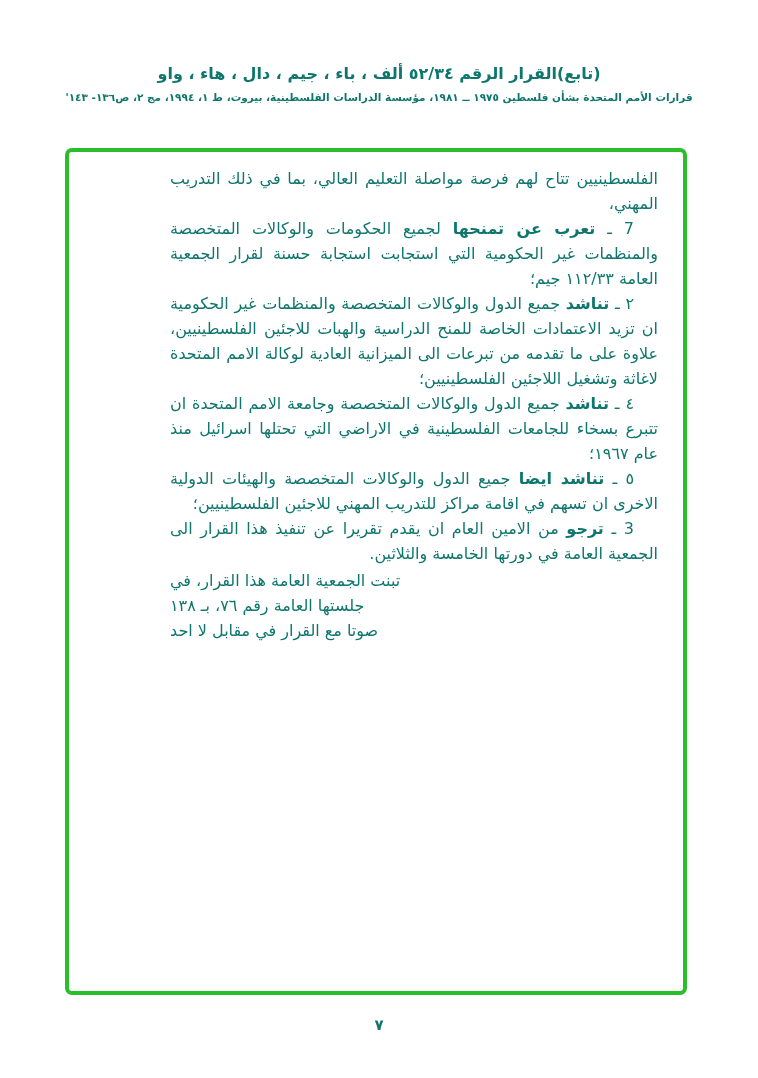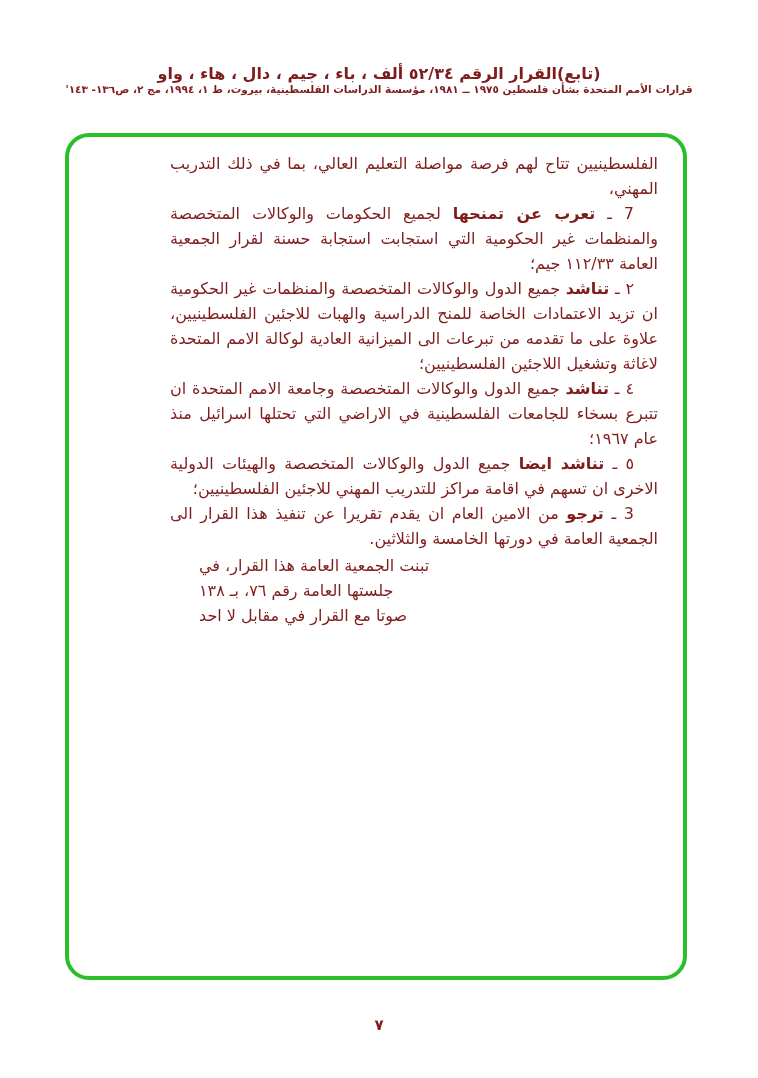--- a/index.html
+++ b/index.html
@@ -1,35 +1,35 @@
 <!DOCTYPE html>
 <html lang="ar" style="--green: #2abf2a;"><head>
 <meta charset="utf-8">
 <style>
   html,body { margin:0; padding:0; background:#fff; }
   .page {
     position:relative; width:736px; height:1078px; background:#ffffff;
-    font-family:"DejaVu Sans", sans-serif; color:#7f1d1d; overflow:hidden;
+    font-family:"DejaVu Sans", sans-serif; color:#0f766e; overflow:hidden;
   }
   .header { position:absolute; top:64px; left:0; width:758px; text-align:center; direction:rtl; }
   .title  { font-size:16px; font-weight:bold; letter-spacing:0.2px; }
-  .source { font-size:10.5px; font-weight:bold; }
+  .source { font-size:10.5px; font-weight:bold; margin-top:8px; }
   .green-box {
-    position:absolute; left:65px; top:133px; width:622px; height:847px;
-    box-sizing:border-box; border:4px solid var(--green,#2abf2a); border-radius:24px;
+    position:absolute; left:65px; top:148px; width:622px; height:847px;
+    box-sizing:border-box; border:4px solid var(--green,#2abf2a); border-radius:7px;
   }
   .body-text {
     position:absolute; top:14px; right:25px; width:488px;
     direction:rtl; text-align:justify; font-size:16px; line-height:25px;
   }
   .para { margin:0; }
   .indent { text-indent:24px; }
   .lead { font-weight:bold; }
   .adoption { margin-top:2px; }
-  .adoption .note-line { text-align:left;margin-left:29px; }
+  .adoption .note-line { text-align:left; }
   .page-number {
     position:absolute; top:1016px; left:0; width:758px;
     text-align:center; font-size:15px; font-weight:bold;
   }
 </style>
 </head>
 <body>
 
 <div class="page">
 

